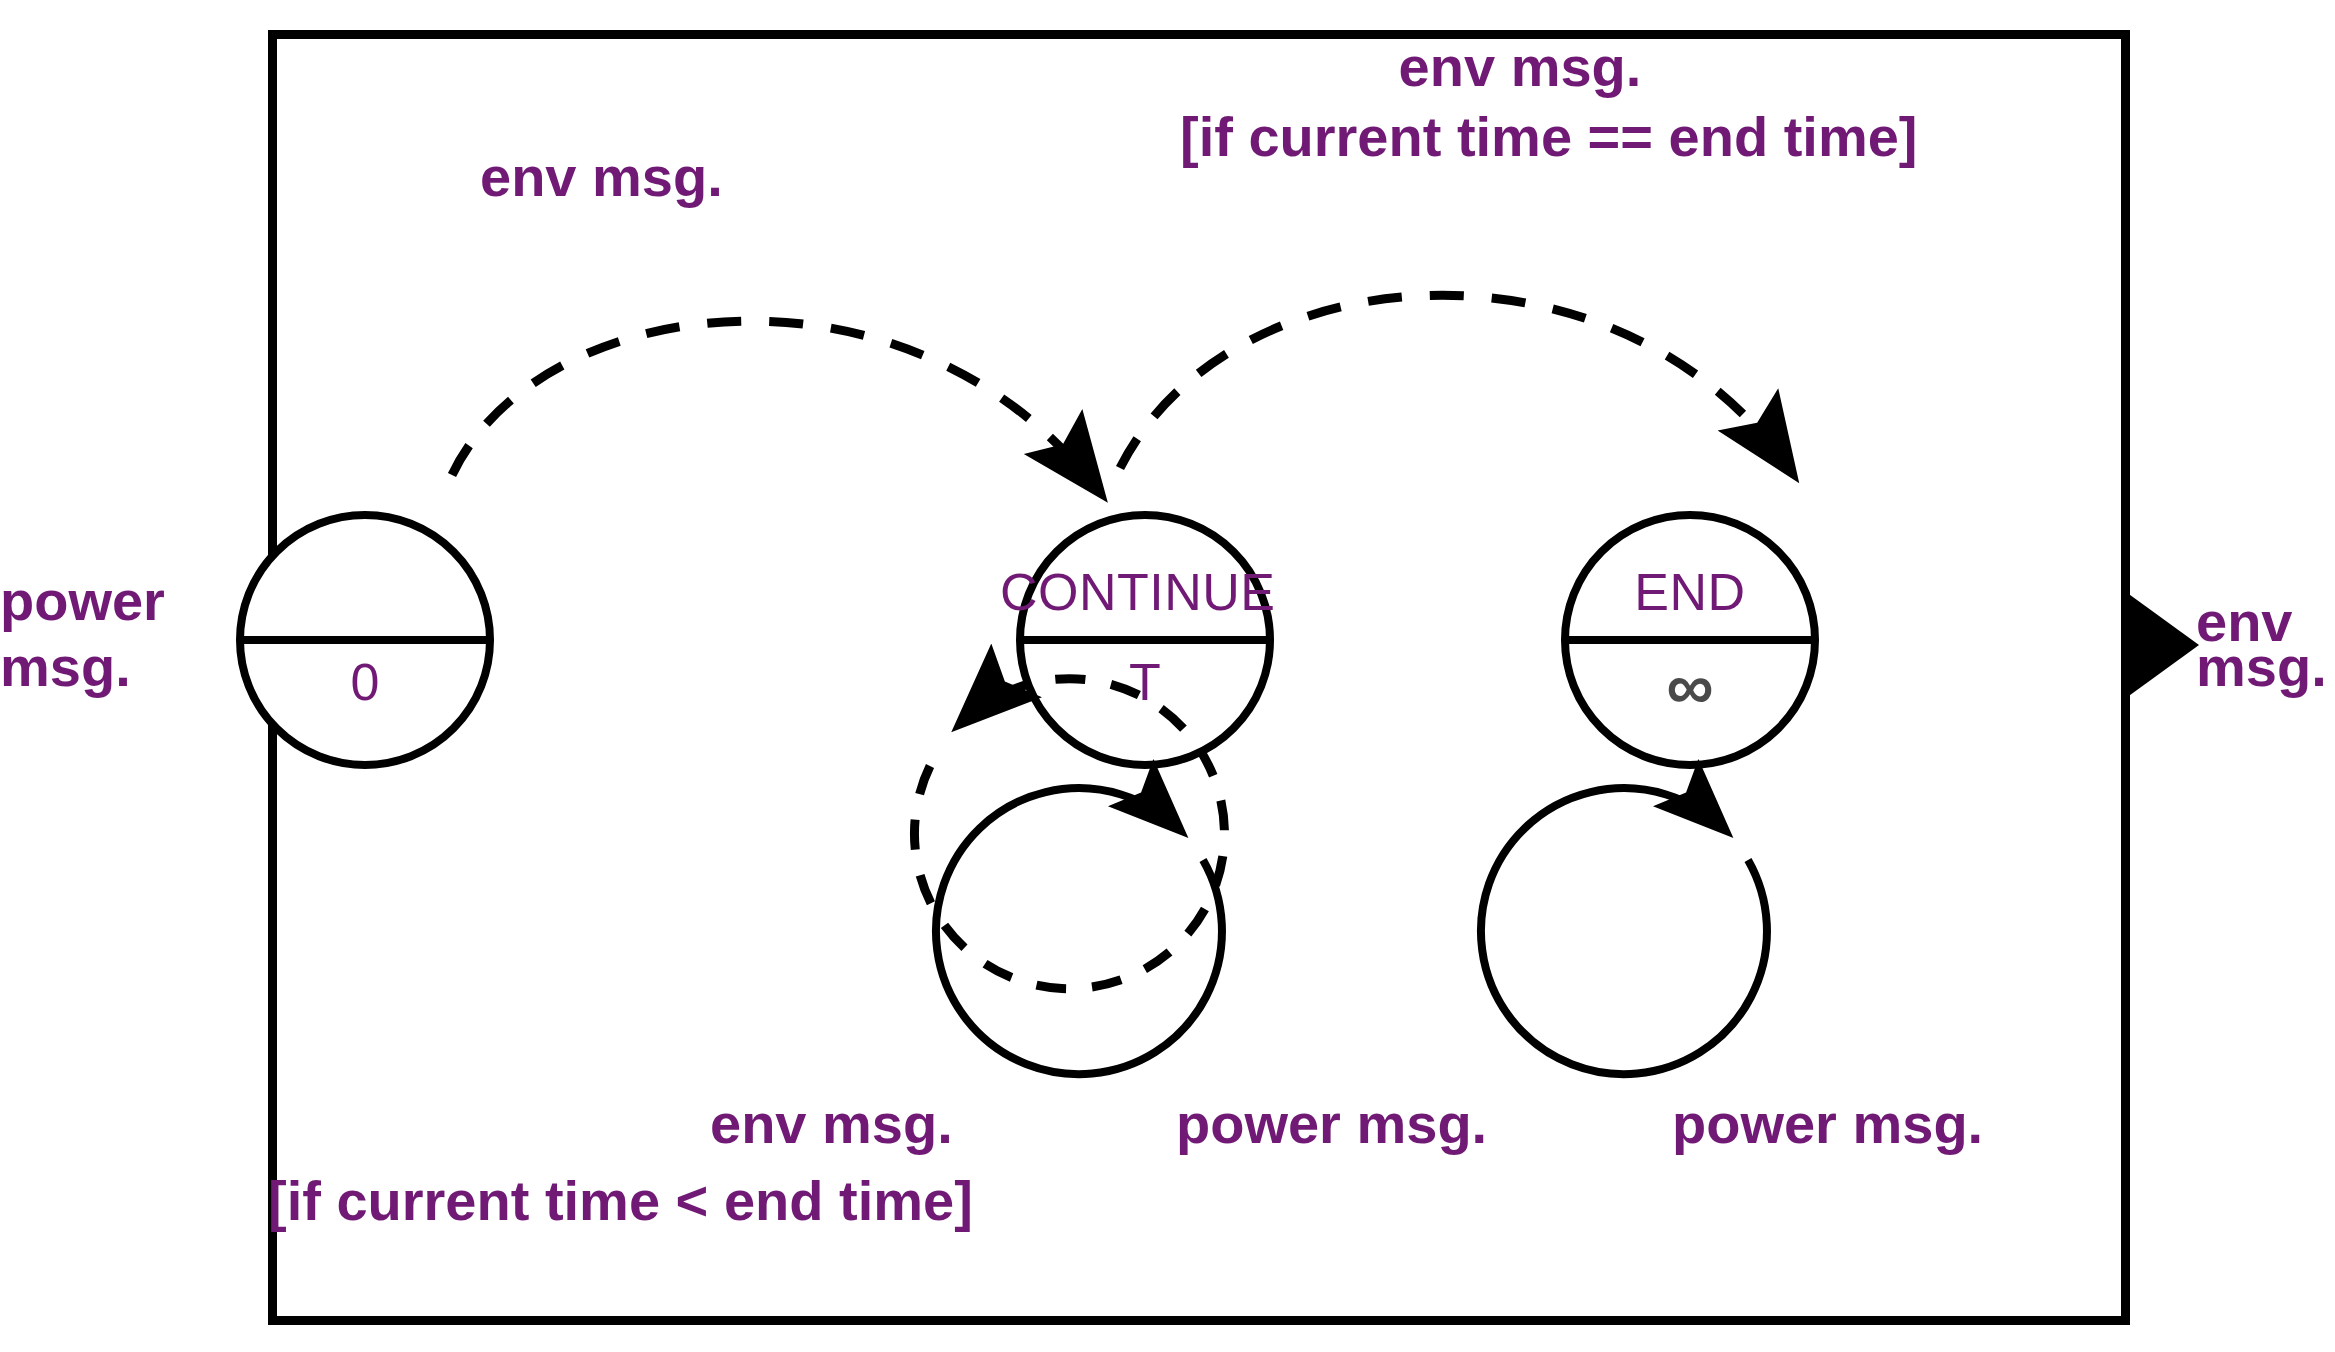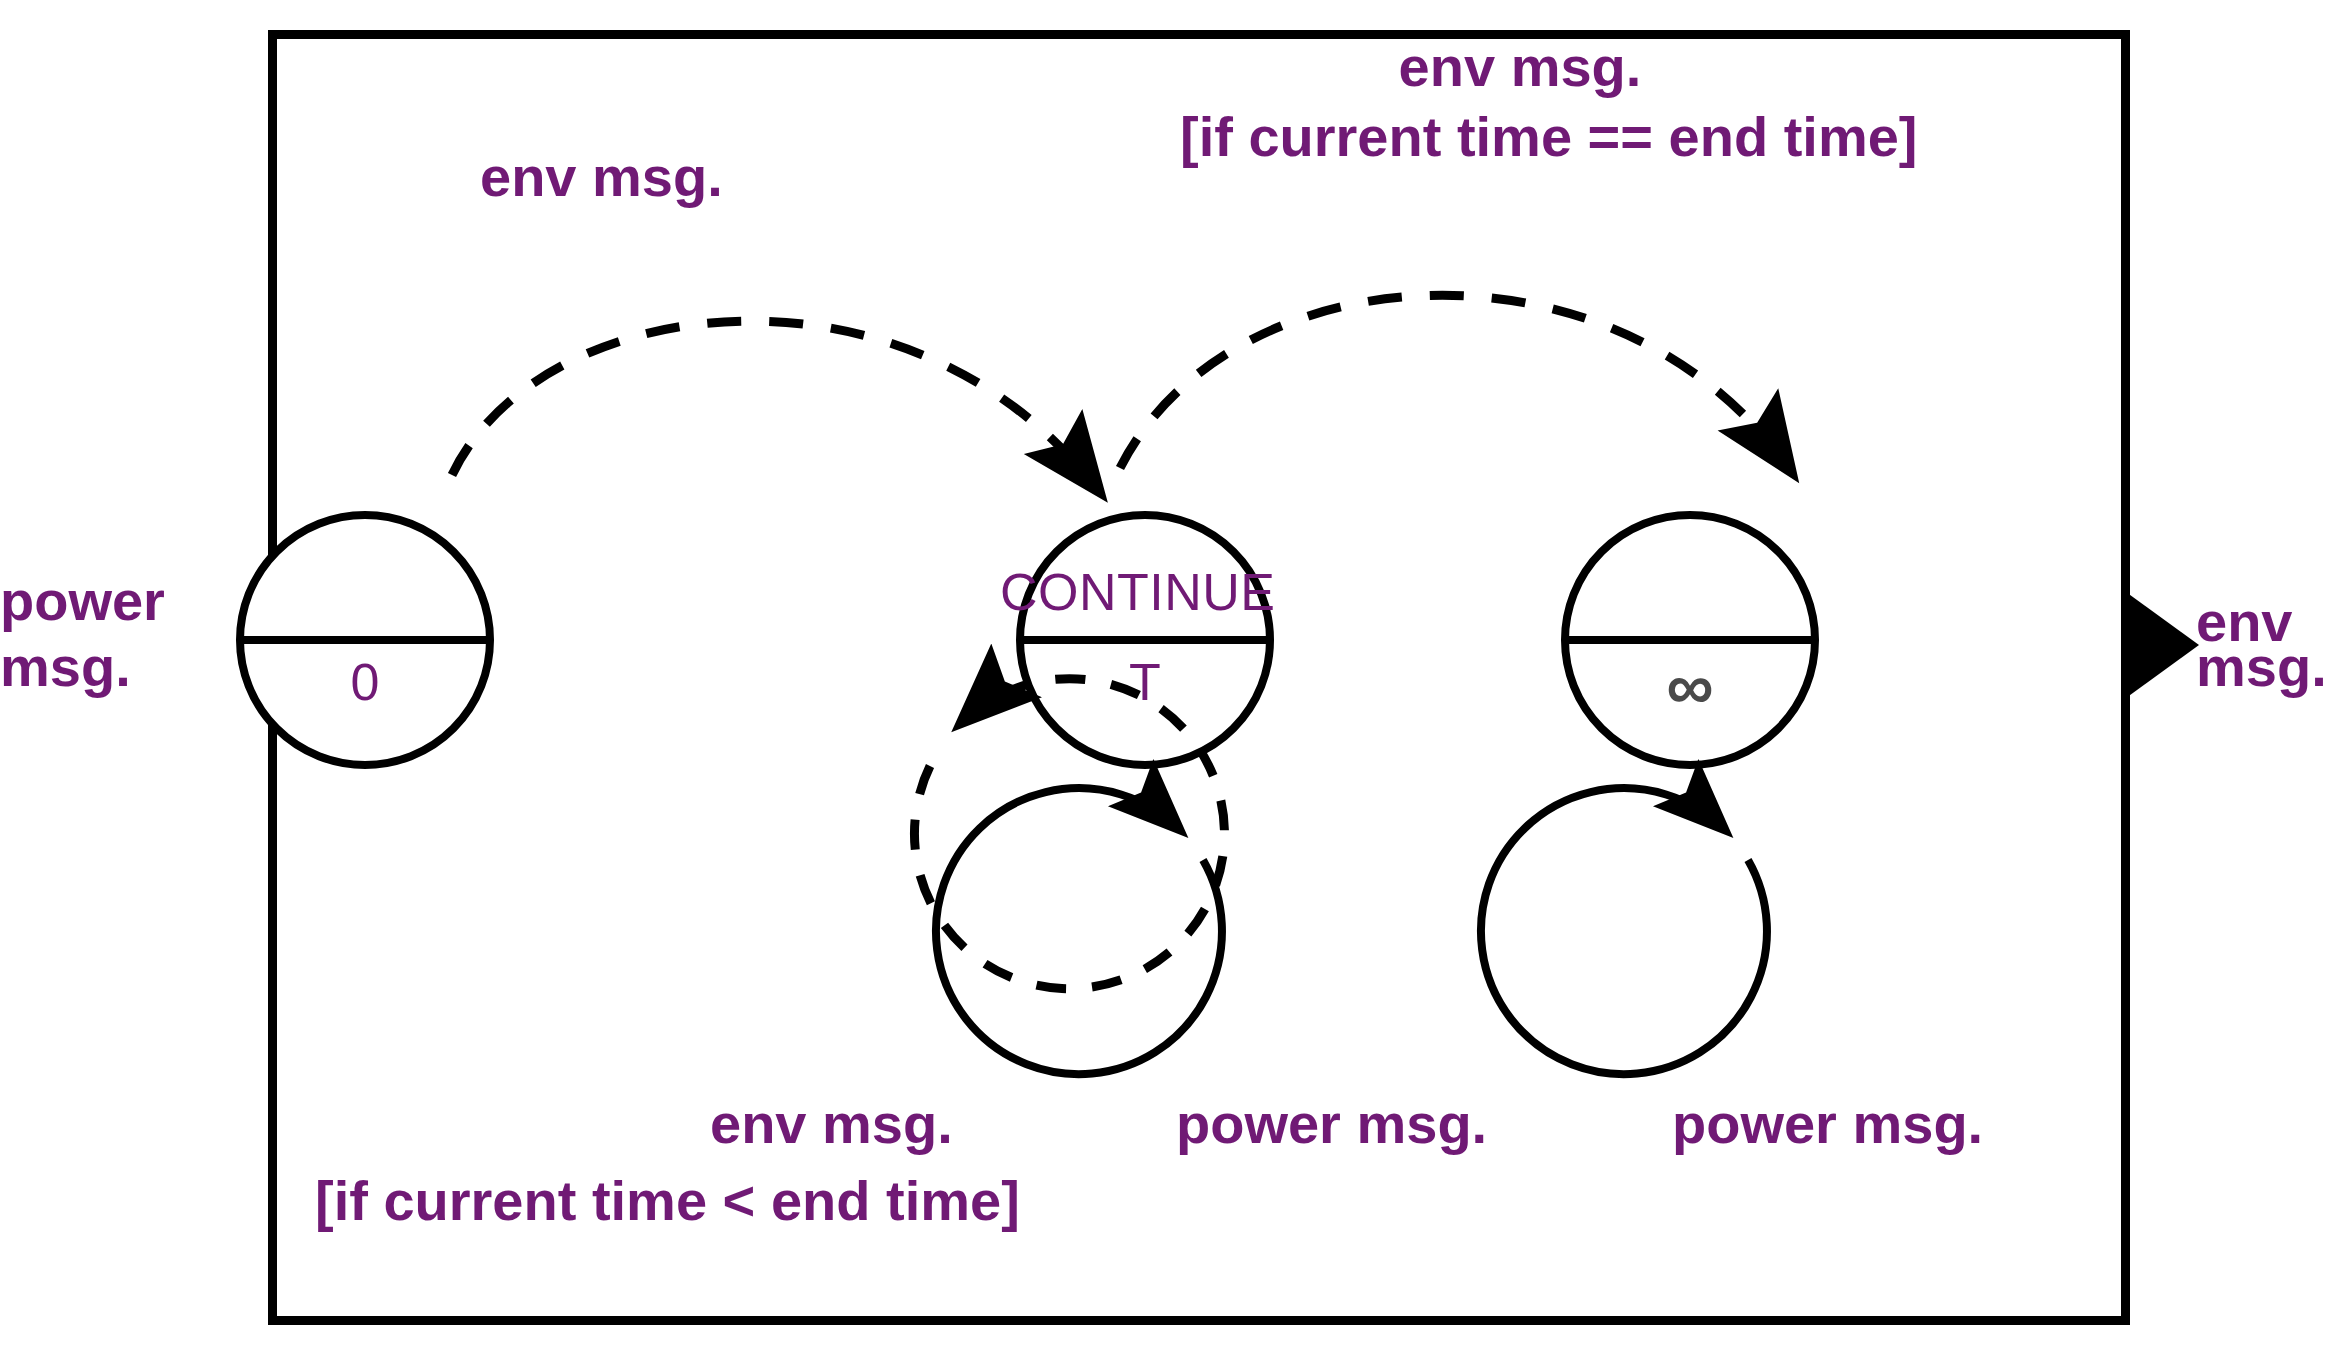--- a/index.html
+++ b/index.html
@@ -54,32 +54,33 @@
     <path d="M452,475 C540,290 910,245 1098,490" fill="none" stroke="#000" stroke-width="9" stroke-dasharray="34 28" stroke-linecap="butt" marker-end="url(#ah2)"></path>
 
     <path d="M1120,468 C1230,250 1620,225 1790,470" fill="none" stroke="#000" stroke-width="9" stroke-dasharray="34 28" stroke-linecap="butt" marker-end="url(#ah2)"></path>
   </svg>
 
   <div class="lbl state-val" style="left:240px;top:655px;width:250px;text-align:center;">0</div>
 
   <div class="lbl state-name" style="left:1000px;top:565px;width:290px;text-align:left;">CONTINUE</div>
   <div class="lbl state-val" style="left:1020px;top:655px;width:250px;text-align:center;">T</div>
 
+  <div class="lbl state-name" style="left:1565px;top:565px;width:250px;text-align:center;">END</div>
   <div class="lbl state-val inf" style="left:1565px;top:660px;width:250px;text-align:center;">∞</div>
 
   <div class="lbl port-lbl" style="left:0px;top:572px;width:248px;">power</div>
   <div class="lbl port-lbl" style="left:0px;top:638px;width:248px;">msg.</div>
 
   <div class="lbl port-lbl" style="left:2196px;top:572px;width:139px;margin-top:21px;">env</div>
   <div class="lbl port-lbl" style="left:2196px;top:638px;width:139px;">msg.</div>
 
   <div class="lbl edge-lbl" style="left:480px;top:148px;">env msg.</div>
 
   <div class="lbl edge-lbl" style="left:1180px;top:38px;width:680px;text-align:center;">env msg.</div>
   <div class="lbl edge-lbl" style="left:1180px;top:108px;width:680px;text-align:center;">[if current time == end time]</div>
 
   <div class="lbl edge-lbl" style="left:710px;top:1095px;">env msg.</div>
-  <div class="lbl edge-lbl" style="left:268px;top:1172px;padding-left:47px;">[if current time &lt; end time]</div>
+  <div class="lbl edge-lbl" style="left:268px;top:1172px;">[if current time &lt; end time]</div>
 
   <div class="lbl edge-lbl" style="left:1176px;top:1095px;">power msg.</div>
   <div class="lbl edge-lbl" style="left:1672px;top:1095px;">power msg.</div>
 
 </div>
 
 </body></html>

